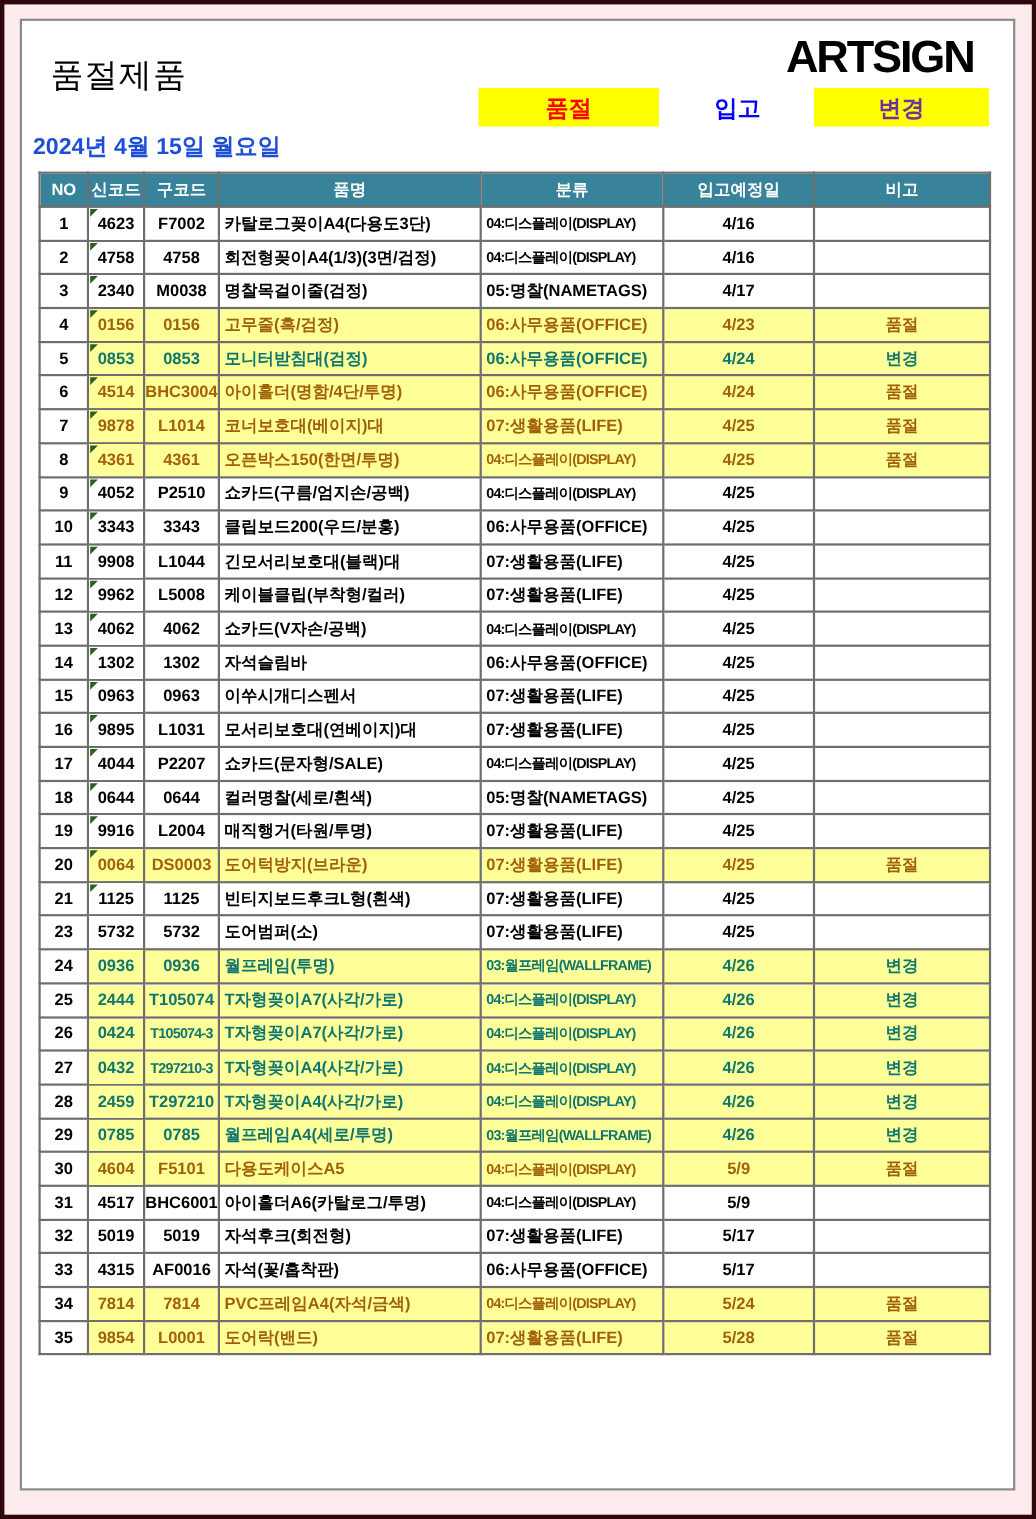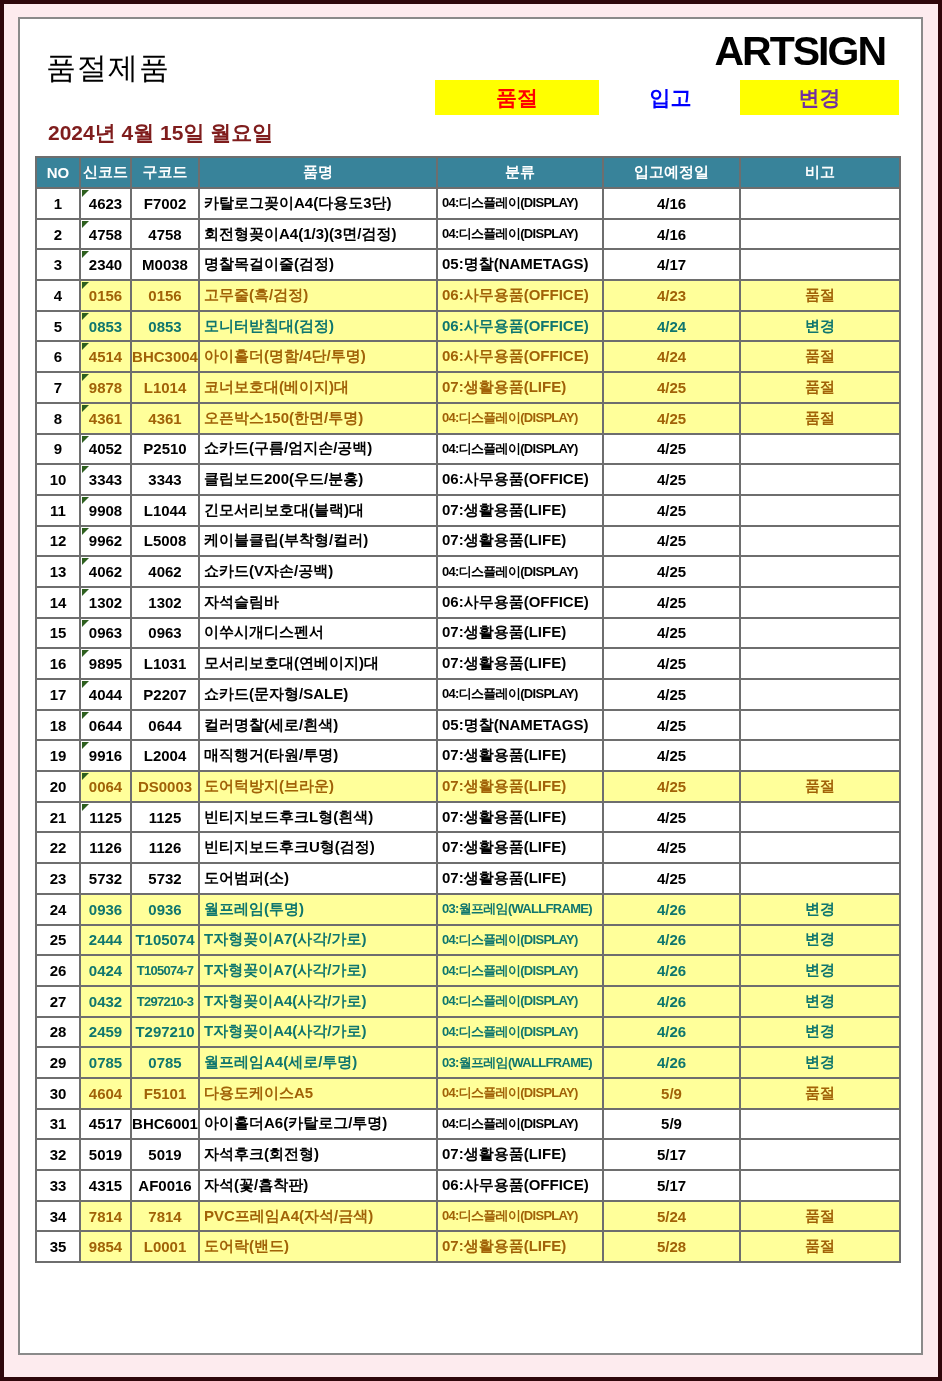--- a/index.html
+++ b/index.html
@@ -28,22 +28,22 @@
   }
   .legend-box {
     position:absolute; top:61px; height:35px;
     display:flex; align-items:center; justify-content:center;
     font-size:21px; font-weight:bold;
   }
   .lg-soldout { left:415px; width:164px; background:#FFFF00; color:#FF0000; }
   .lg-incoming { left:582px; width:137px; background:transparent; color:#0000FF; }
   .lg-changed { left:720px; width:159px; background:#FFFF00; color:#7030A0; }
   .date {
-    position:absolute; left:28px; top:100px;
-    font-size:21px; font-weight:bold; color:#7f1d1d;
+    position:absolute; left:10px; top:100px;
+    font-size:21px; font-weight:bold; color:#1d4ed8;
   }
   table {
     position:absolute; left:15px; top:137px;
     width:864px;
     border-collapse:collapse; table-layout:fixed;
     border:2px solid #fca5a5;
   }
   th, td {
     border:2px solid #6e6e6e;
     font-weight:bold; font-size:15px;
@@ -286,29 +286,20 @@
         <tr class="status-normal">
     <td class="c-no">21</td>
     <td class="c-new">1125<span class="marker"></span></td>
     <td class="c-old">1125</td>
     <td class="c-name">빈티지보드후크L형(흰색)</td>
     <td class="c-cat">07:생활용품(LIFE)</td>
     <td class="c-due">4/25</td>
     <td class="c-note"></td>
   </tr>
         <tr class="status-normal">
-    <td class="c-no">22</td>
-    <td class="c-new">1126</td>
-    <td class="c-old">1126</td>
-    <td class="c-name">빈티지보드후크U형(검정)</td>
-    <td class="c-cat">07:생활용품(LIFE)</td>
-    <td class="c-due">4/25</td>
-    <td class="c-note"></td>
-  </tr>
-        <tr class="status-normal">
     <td class="c-no">23</td>
     <td class="c-new">5732</td>
     <td class="c-old">5732</td>
     <td class="c-name">도어범퍼(소)</td>
     <td class="c-cat">07:생활용품(LIFE)</td>
     <td class="c-due">4/25</td>
     <td class="c-note"></td>
   </tr>
         <tr class="status-changed">
     <td class="c-no">24</td>
@@ -324,21 +315,21 @@
     <td class="c-new">2444</td>
     <td class="c-old">T105074</td>
     <td class="c-name">T자형꽂이A7(사각/가로)</td>
     <td class="c-cat" style="letter-spacing: -0.7px; font-size: 13px;">04:디스플레이(DISPLAY)</td>
     <td class="c-due">4/26</td>
     <td class="c-note">변경</td>
   </tr>
         <tr class="status-changed">
     <td class="c-no">26</td>
     <td class="c-new">0424</td>
-    <td class="c-old" style="letter-spacing: -0.7px; font-size: 13px;">T105074-7</td>
+    <td class="c-old" style="letter-spacing: -0.7px; font-size: 13px;">T105074-3</td>
     <td class="c-name">T자형꽂이A7(사각/가로)</td>
     <td class="c-cat" style="letter-spacing: -0.7px; font-size: 13px;">04:디스플레이(DISPLAY)</td>
     <td class="c-due">4/26</td>
     <td class="c-note">변경</td>
   </tr>
         <tr class="status-changed">
     <td class="c-no">27</td>
     <td class="c-new">0432</td>
     <td class="c-old" style="letter-spacing: -0.7px; font-size: 13px;">T297210-3</td>
     <td class="c-name">T자형꽂이A4(사각/가로)</td>

